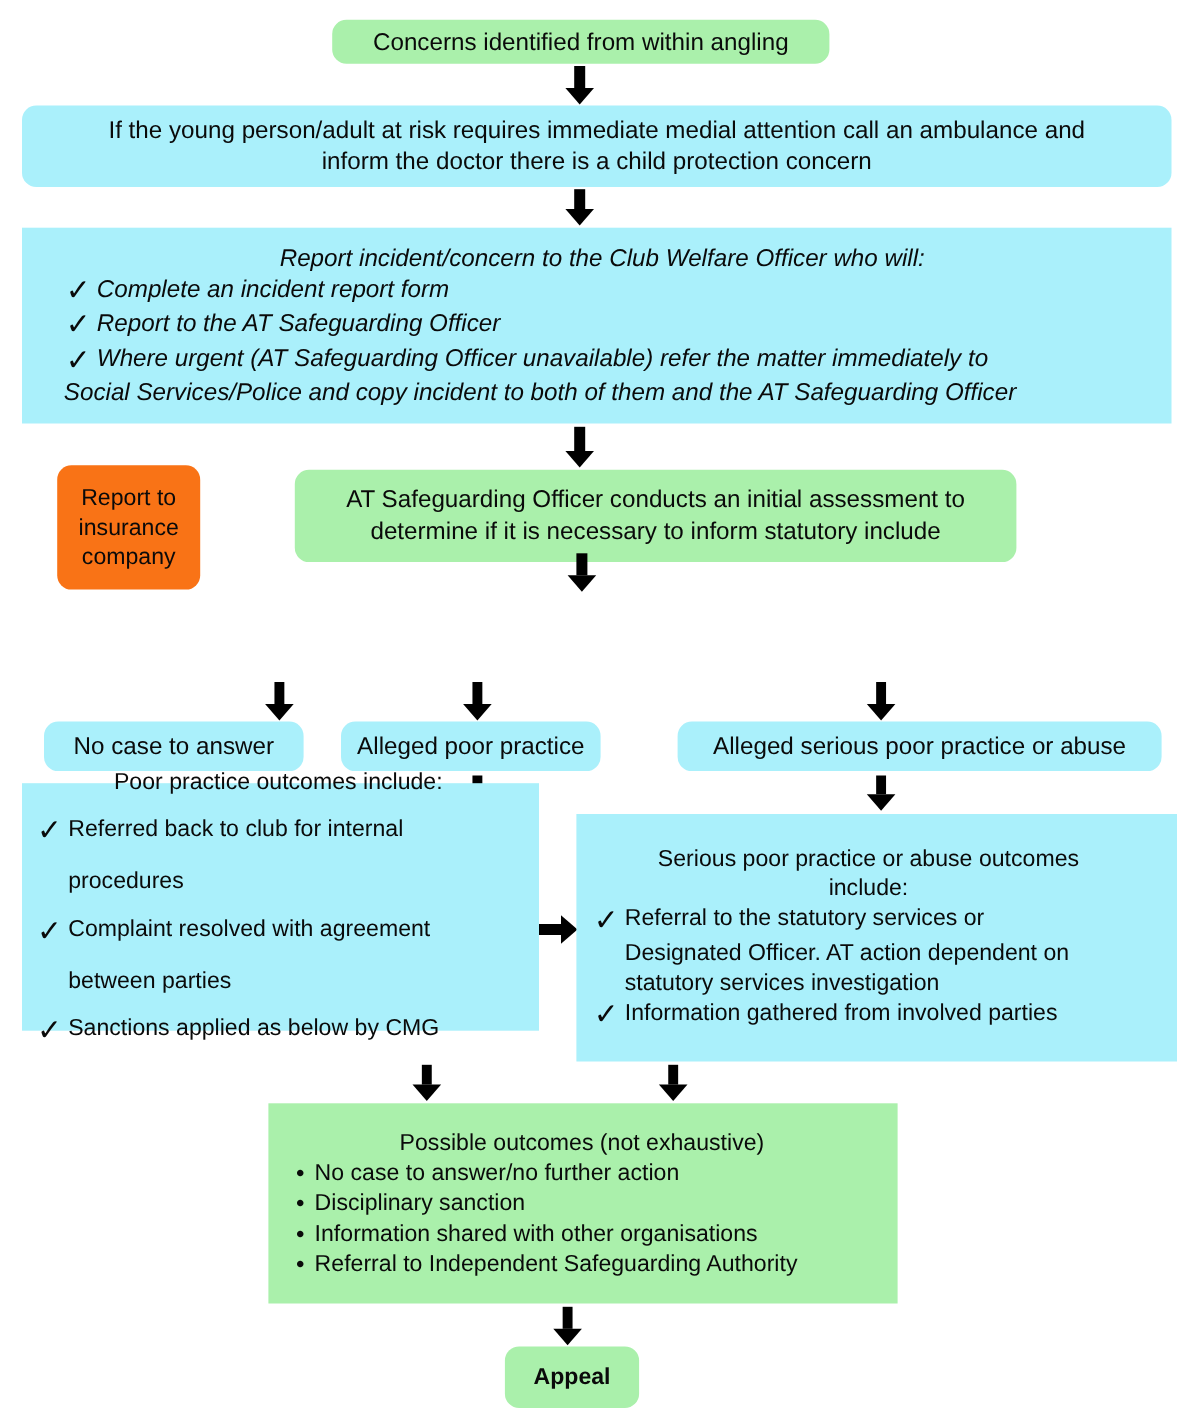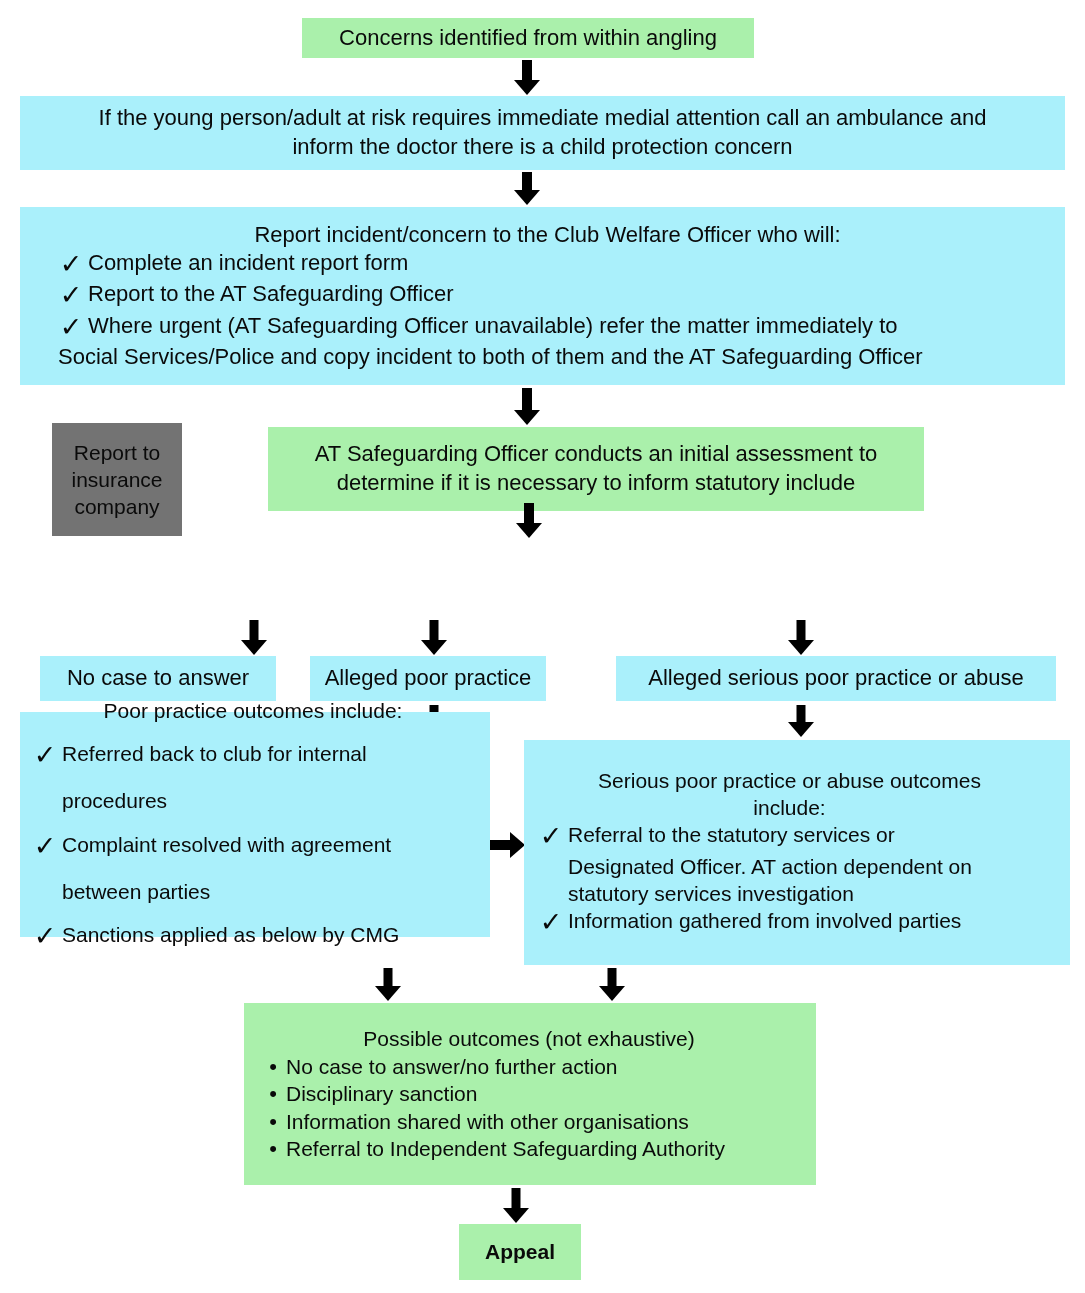--- a/index.html
+++ b/index.html
@@ -25,24 +25,24 @@
   }
   .box {
     position: absolute;
     box-sizing: border-box;
     display: flex;
     flex-direction: column;
     justify-content: center;
     color: #0a0a0a;
     line-height: 1.30;
   }
-  .box.center { text-align: center; align-items: center; }
+  .box.center { text-align: center; align-items: center; border-radius: 13px; }
   .green  { background: #aaf0ab; }
   .blue   { background: #aaf0fb; }
-  .pink   { background: #737373; }
+  .pink   { background: #f97316; }
 
   .title-line {
     display: block;
     text-align: center;
     width: 100%;
   }
   .body-line {
     display: block;
     text-align: center;
     width: 100%;
@@ -129,21 +129,21 @@
     transform: translateY(-50%);
     width: 0; height: 0;
     border-top: 13px solid transparent;
     border-bottom: 13px solid transparent;
     border-left: 15px solid #000;
   }
 
   
   #n-concerns      { left:302px;  top:18px;   width:452px;  height:40px;  font-size:22px; }
   #n-immediate     { left:20px;   top:96px;   width:1045px; height:74px;  font-size:22px; padding:6px 14px; }
-  #n-report-cwo    { left:20px;   top:207px;  width:1045px; height:178px; font-size:22px; padding:8px 26px 8px 36px; }
+  #n-report-cwo    { left:20px;   top:207px;  width:1045px; height:178px; font-size:22px; padding:8px 26px 8px 36px;font-style:italic; }
   #n-insurance     { left:52px;   top:423px;  width:130px;  height:113px; font-size:21px; padding:4px 8px; }
   #n-initial       { left:268px;  top:427px;  width:656px;  height:84px;  font-size:22px; padding:4px 14px; }
   #n-cmg           { left:250px;  top:540px;  width:707px;  height:74px;  font-size:22px; padding:4px 14px; }
   #n-nocase        { left:40px;   top:656px;  width:236px;  height:45px;  font-size:22px; }
   #n-alleged-poor  { left:310px;  top:656px;  width:236px;  height:45px;  font-size:22px; }
   #n-alleged-ser   { left:616px;  top:656px;  width:440px;  height:45px;  font-size:22px; }
   #n-poor-out      { left:20px;   top:712px;  width:470px;  height:225px; font-size:21px; padding:6px 14px 6px 10px;gap:16px; }
   #n-serious-out   { left:524px;  top:740px;  width:546px;  height:225px; font-size:21px; padding:6px 27px 6px 12px; }
   #n-possible      { left:244px;  top:1003px; width:572px;  height:182px; font-size:21px; padding:6px 18px 6px 16px; }
   #n-appeal        { left:459px;  top:1224px; width:122px;  height:56px;  font-size:21px; font-weight:bold; }

